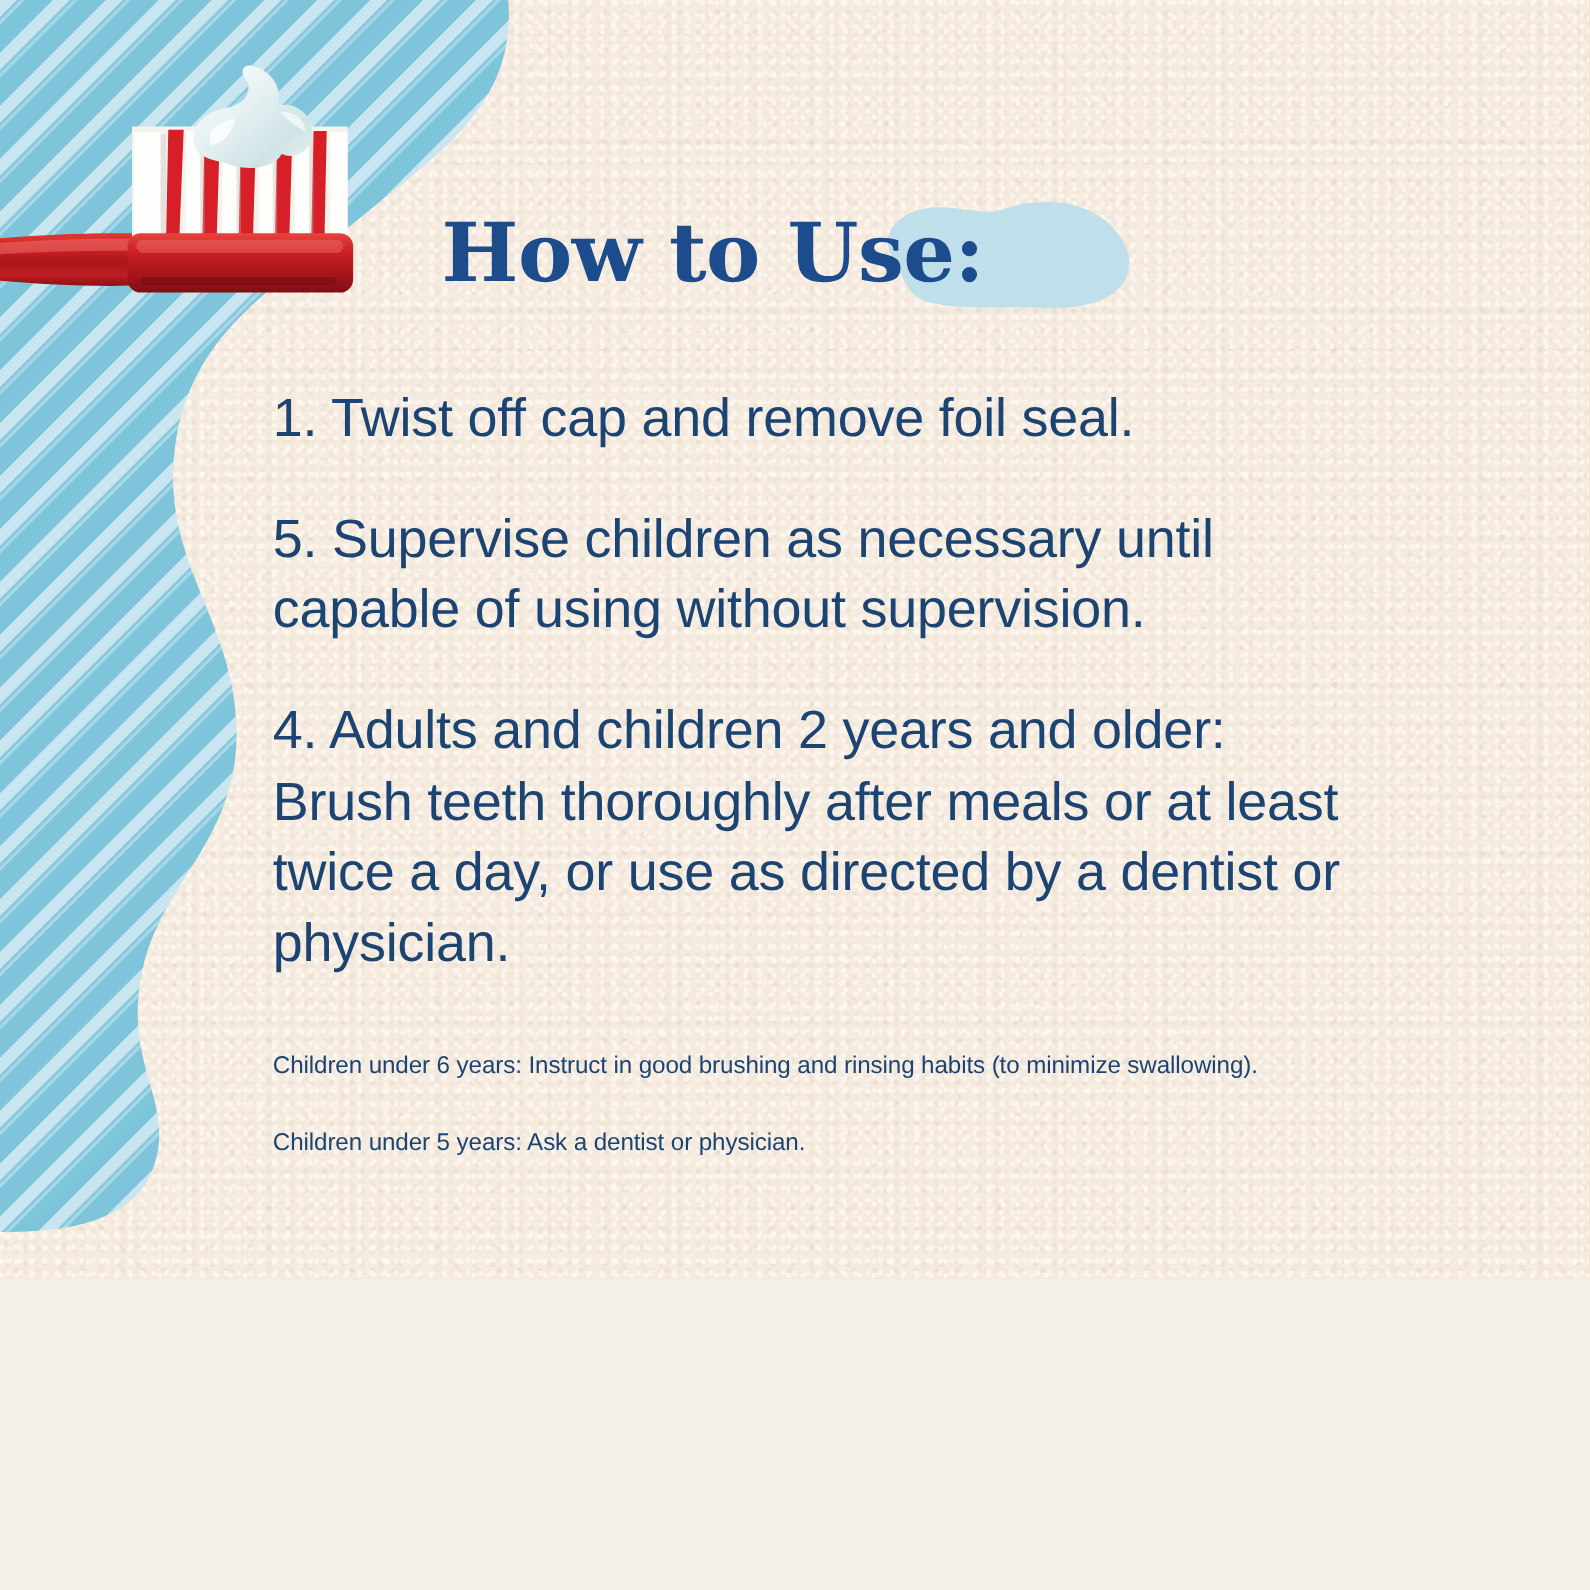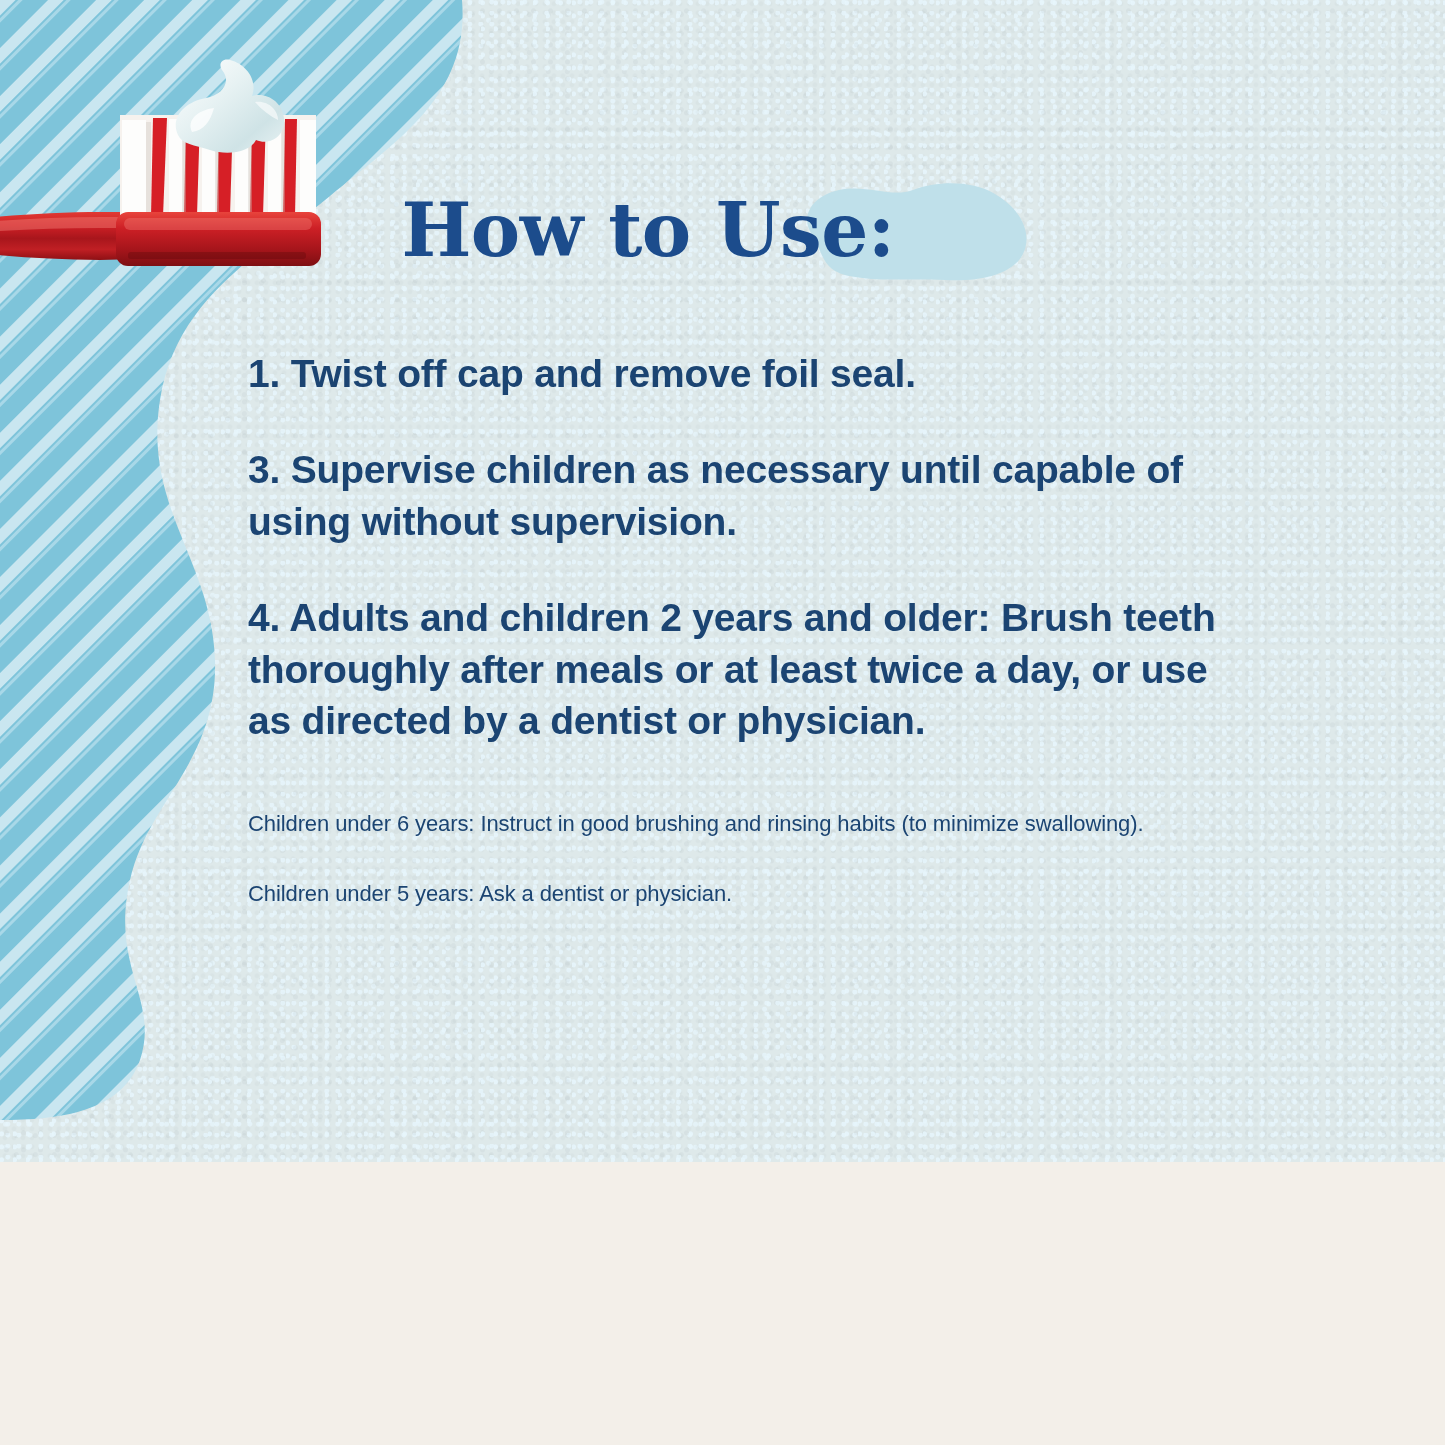--- a/index.html
+++ b/index.html
@@ -8,21 +8,21 @@
   html, body {
     width:1445px; height:1445px;
     overflow:hidden;
     background:#f3efe9;
   }
 
   #poster {
     position:relative;
     width:1445px;
     height:1162px;
-    background:#0ea5e9;
+    background:#fdba74;
     font-family:"Liberation Sans", sans-serif;
     overflow:hidden;
   }
 
   
   .paper-texture{
     position:absolute; inset:0;
     z-index:1;
     pointer-events:none;
     background-color:#f5f1eb;
@@ -87,23 +87,23 @@
     color:#1c4c8c;
     line-height:120px;
     white-space:nowrap;
   }
   .title .hl{ color:#1c4c8c; }
 
   .steps{ margin-top:48px; }
 
   .step{
     color:#1b4472;
-    font-size:39px;
+    font-size:49px;
     line-height:1.32;
-    font-weight:700;
+    font-weight:400;
     letter-spacing:-0.2px;
     margin-bottom:45px;
     max-width:985px;
   }
   .step:last-of-type{ margin-bottom:12px; }
 
   .notes{ margin-top:62px; }
   .note{
     color:#1b4472;
     font-size:22px;
@@ -255,21 +255,21 @@
                  C 226,31 238,56 228,76
                  C 218,96 186,104 150,102
                  C 112,100 84,104 54,98
                  C 26,92 28,74 18,58 Z" fill="#bfe0ea"></path>
       </svg>
       <h1 class="title"><span>How to </span><span class="hl">Use:</span></h1>
     </div>
 
     <div class="steps">
       <p class="step">1. Twist off cap and remove foil seal.</p>
-      <p class="step">3. Supervise children as necessary until capable of using without supervision.</p>
+      <p class="step">5. Supervise children as necessary until capable of using without supervision.</p>
       <p class="step">4. Adults and children 2 years and older: Brush teeth thoroughly after meals or at least twice a day, or use as directed by a dentist or physician.</p>
     </div>
 
     <div class="notes">
       <p class="note">Children under 6 years: Instruct in good brushing and rinsing habits (to minimize swallowing).</p>
       <p class="note">Children under 5 years: Ask a dentist or physician.</p>
     </div>
 
   </div>
 </div>

